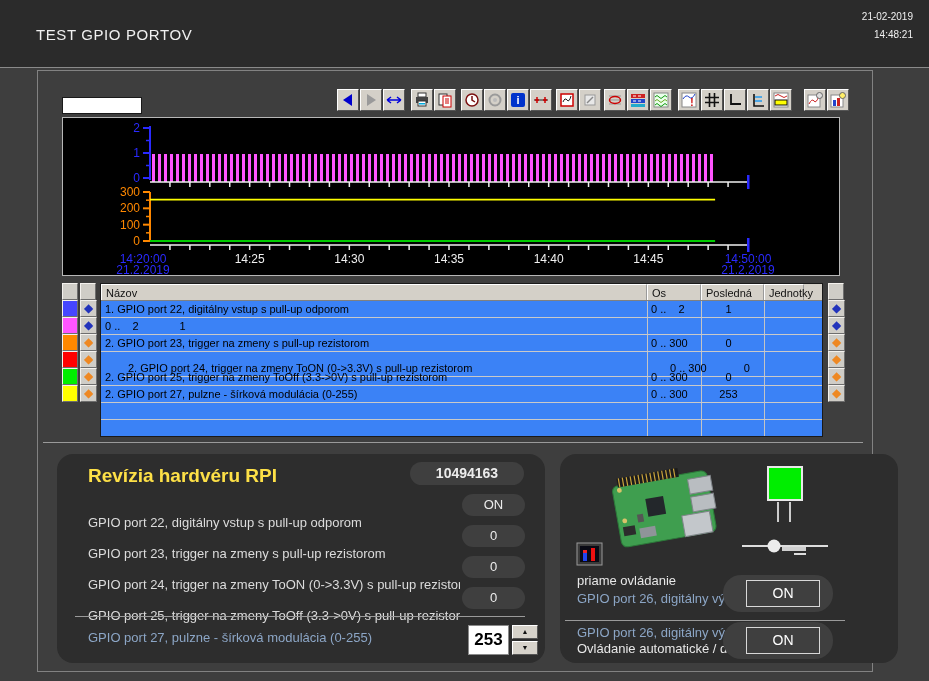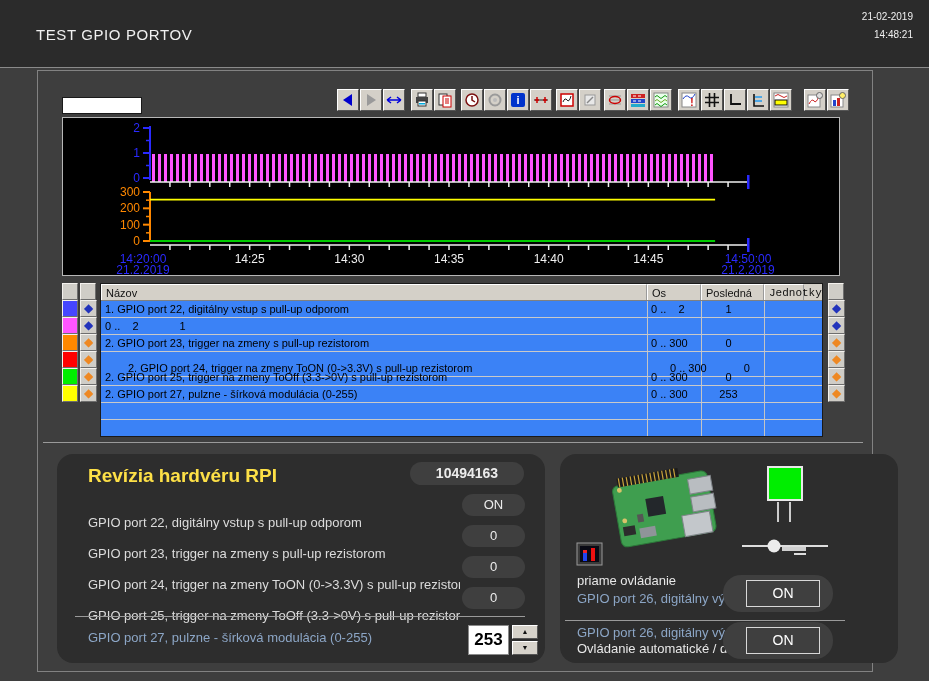--- a/index.html
+++ b/index.html
@@ -38,21 +38,21 @@
     border:1px solid #1a1a1a; overflow:hidden; }
   .vline { position:absolute; top:0; bottom:0; width:1px; background:#c4c4c4; }
   .t-header { position:absolute; left:0; top:0; right:0; height:17px; display:flex;
     background:#d4d0c8; border-bottom:1px solid #808080; }
   .t-hcell { font-size:11px; color:#111; padding:2px 0 0 4px;
     border-right:1px solid #9a9a9a; border-top:1px solid #fff; border-left:1px solid #fff; }
   .t-row { position:absolute; left:0; right:0; height:17px; display:flex;
     border-bottom:1px solid #c9c9c9; cursor:default; }
   .t-cell { font-size:11px; color:#000; padding:2px 8px 0 4px; white-space:pre;
     overflow:hidden; }
-  .w-name{width:546px;} .w-axis{width:54px;} .w-last{width:63px; text-align:center; padding-left:0;} .w-units{width:40px;font-family:Liberation Mono, monospace;}
+  .w-name{width:546px;} .w-axis{width:54px;} .w-last{width:63px; text-align:center; padding-left:0;} .w-units{width:40px;}
 
   #divider-main { left:43px; top:442px; width:820px; height:1px; background:#9a9a9a; }
 
   
   .panel { background:#2d2d2d; border-radius:16px; }
   #left-panel { left:57px; top:454px; width:488px; height:209px; }
   #right-panel { left:560px; top:454px; width:338px; height:209px; }
 
   #lp-title { left:31px; top:11px; font-size:19px; font-weight:bold; color:#fde047; }
   .pill { background:#3f3f3f; border-radius:12px; color:#ececec; text-align:center; }

